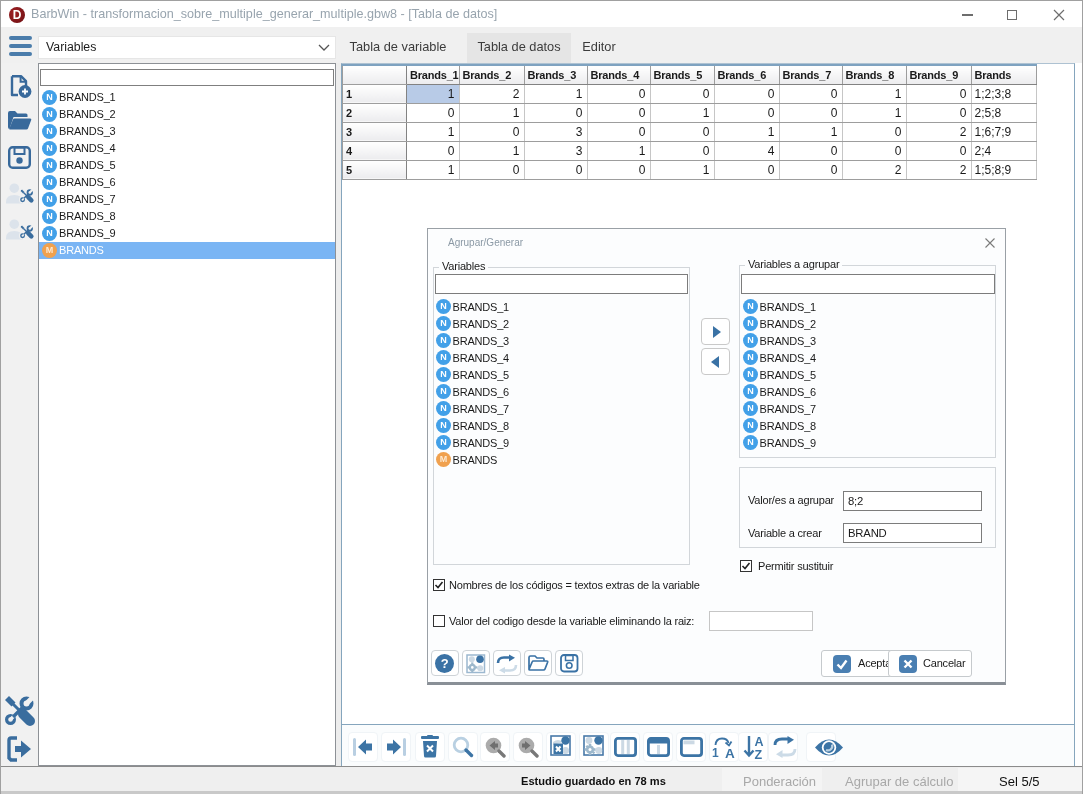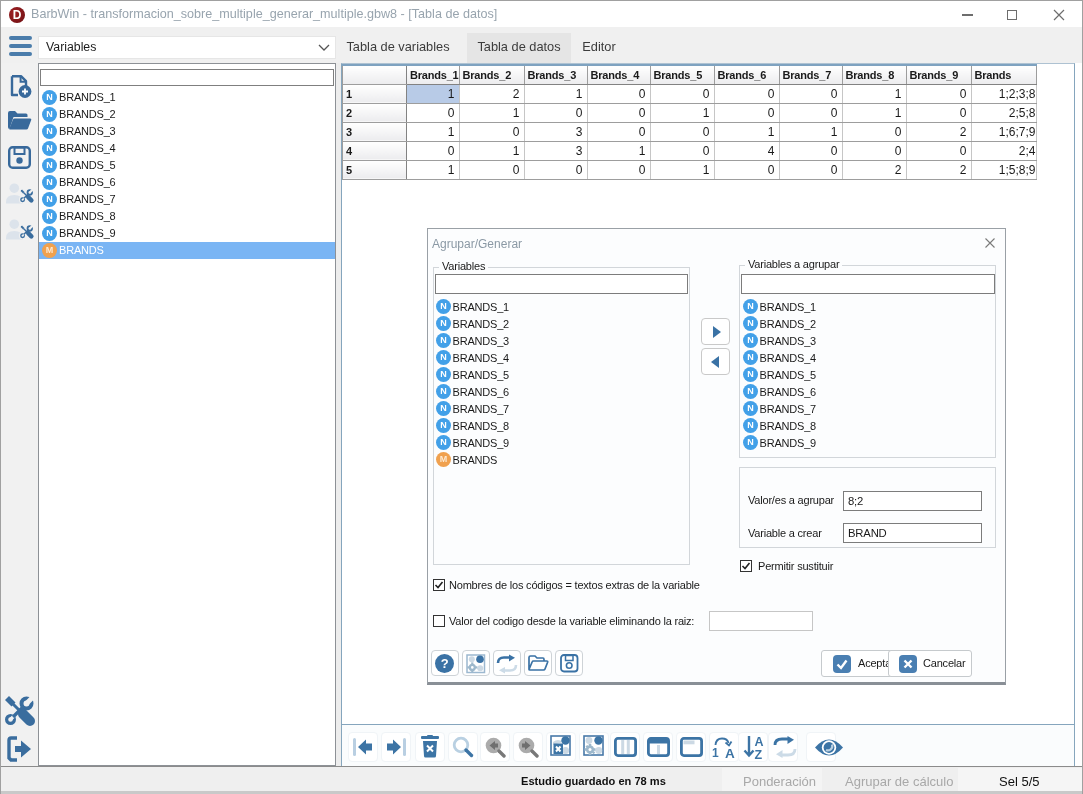--- a/index.html
+++ b/index.html
@@ -27,21 +27,21 @@
 .vi .c.m{background:#f0a14f;color:#fde9d2}
 
 #main{left:341px;top:63px;width:734px;height:662px;background:#fff;border:1px solid #85a5bd;border-top:1px solid #aec2d2}
 
 table{border-collapse:collapse;table-layout:fixed}
 #grid{left:342px;top:64px}
 #grid td,#grid th{font-size:12px;height:19px;overflow:hidden;white-space:nowrap}
 #grid th{background:linear-gradient(#ffffff,#ececee);font-weight:bold;text-align:left;padding-left:3px;border-right:1px solid #9d9d9d;border-bottom:1px solid #828282;height:19px;font-size:11px;letter-spacing:-0.2px}
 #grid th.rh{border-right:1px solid #828282;border-bottom:1px solid #9d9d9d}
 #grid td{background:#fff;text-align:right;padding-right:4px;border-right:1px solid #c6c6c6;border-bottom:1px solid #9d9d9d}
-#grid td.l{text-align:right;padding-left:3px;padding-right:0}
+#grid td.l{text-align:left;padding-left:3px;padding-right:0}
 #grid td.sel{background:#b8cbe7}
 #grid{border-left:1px solid #9d9d9d;border-top:2px solid #7ea2c0}
 
 #btb{left:341px;top:725px;width:734px;height:41px;background:#fafcfd;border-left:1px solid #86a6bd;border-right:1px solid #86a6bd}
 .tbtn{position:absolute;top:732px;width:30px;height:30px;background:#fff;border:1px solid #f0f4f7;border-radius:4px}
 
 #status{left:1px;top:766px;width:1081px;height:27px;background:#efefef;border-top:1px solid #8b8b8b}
 #status div{position:absolute;top:7px;font-size:12.5px}
 
 #dlg{left:427px;top:228px;width:579px;height:457px;background:#fcfdfe;border:1px solid #9aa0a6;border-bottom:3px solid #898f96;font-size:11px;letter-spacing:-0.2px}
@@ -71,21 +71,21 @@
     <g fill="#4a7cab">
       <rect x="0" y="0" width="23" height="4" rx="2"></rect>
       <rect x="0" y="8" width="23" height="4" rx="2"></rect>
       <rect x="0" y="16" width="23" height="4" rx="2"></rect>
     </g>
   </svg>
 <div class="a" id="dd">Variables</div>
 <svg class="a" style="left:318px;top:44px" width="12" height="8">
     <path d="M1 1 L6 6 L11 1" stroke="#555" stroke-width="1.3" fill="none"></path>
   </svg>
-<div class="a tab" style="left:343px;width:110px">Tabla de variables</div>
+<div class="a tab" style="left:343px;width:110px">Tabla de variable</div>
 <div class="a tab" style="left:467px;width:104px;background:#e5e5e5">Tabla de datos</div>
 <div class="a tab" style="left:576px;width:46px">Editor</div>
 <div class="a" id="strip"></div>
 <div class="a" style="left:336px;top:63px;width:5px;height:703px;background:#ededed"></div>
 <div id="icons">
 <svg class="a" style="left:7px;top:74px" width="26" height="25" viewBox="0 0 26 25">
       <path d="M5 2.2 H14 L19 7.2 V12 M5 2.2 V21 H11" fill="none" stroke="#38699b" stroke-width="2.4" stroke-linejoin="round"></path>
       <path d="M13.6 2.6 V7.8 H18.8" fill="none" stroke="#38699b" stroke-width="2"></path>
       <circle cx="18" cy="17.5" r="6.4" fill="#38699b"></circle>
       <path d="M18 14.5 V20.5 M15 17.5 H21" stroke="#fff" stroke-width="1.8"></path>
@@ -409,21 +409,21 @@
 <div class="a" id="status">
     <i class="a" style="left:721px;top:1px;width:100px;height:25px;background:#f4f4f4"></i>
     <i class="a" style="left:957px;top:1px;width:124px;height:25px;background:#f5f5f5"></i>
     <i class="a" style="left:0;top:24px;width:1081px;height:3px;background:#c9c9c9"></i>
 <div style="left:520px;top:8px;color:#111;font-weight:bold;font-size:11.1px">Estudio guardado en 78 ms</div>
 <div style="left:742px;color:#a8a8a8;font-size:13px">Ponderación</div>
 <div style="left:844px;color:#a8a8a8;font-size:13px">Agrupar de cálculo</div>
 <div style="left:998px;color:#111;font-size:13px">Sel 5/5</div>
 </div>
 <div class="a" id="dlg">
-<div class="a" style="left:4px;top:8px;font-size:12px;letter-spacing:0;color:#8b99a5">Agrupar/Generar</div>
+<div class="a" style="left:20px;top:8px;font-size:10px;letter-spacing:0;color:#8b99a5">Agrupar/Generar</div>
 <svg class="a" style="left:556px;top:8px" width="12" height="12">
       <path d="M1.5 1.5 L10.5 10.5 M10.5 1.5 L1.5 10.5" stroke="#7a7a7a" stroke-width="1.1"></path>
     </svg>
 <div class="gb" style="left:5px;top:38px;width:257px;height:298px"></div>
 <div class="gbl" style="left:11px;top:31px">Variables</div>
 <div class="inp" style="left:7px;top:45px;width:253px;height:20px"></div>
 <div id="dlist1">
 <div class="di" style="left:8px;top:70px">
         <span class="c">N</span>
         <span class="t">BRANDS_1</span>

